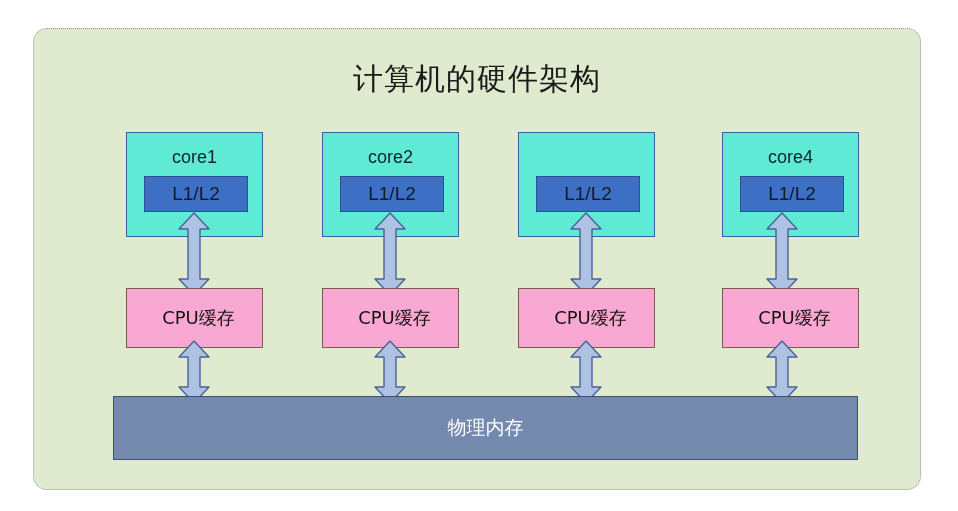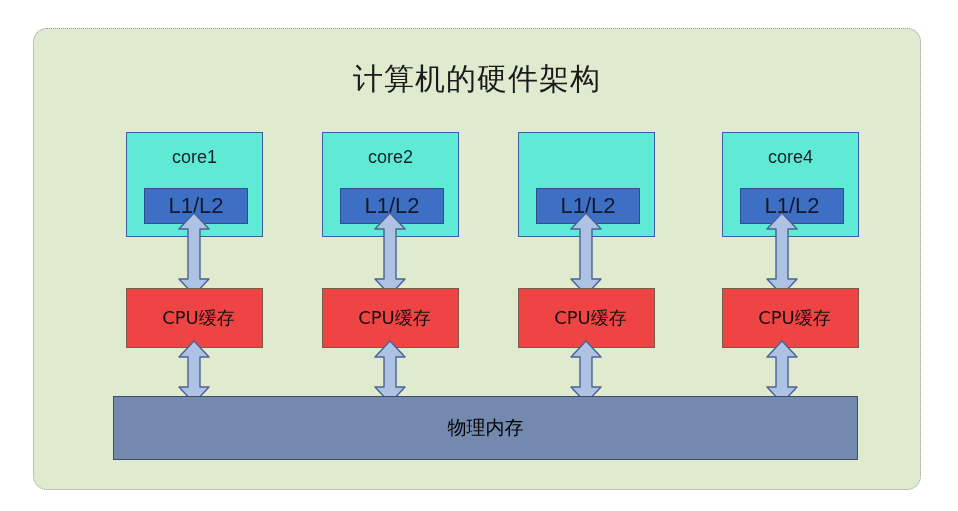--- a/index.html
+++ b/index.html
@@ -66,41 +66,41 @@
     width: 100%;
     text-align: center;
     font-size: 18px;
     color: #17202e;
     font-family: "Liberation Sans", "DejaVu Sans", sans-serif;
   }
   .cache-l12 {
     position: absolute;
     box-sizing: border-box;
     left: 17px;
-    top: 55px;
+    top: 43px;
     width: 104px;
     height: 36px;
     background: #3d6fc4;
     border: 1.4px solid #2e4f8e;
     display: flex;
     align-items: center;
     justify-content: center;
-    font-size: 22px;
+    font-size: 19px;
     color: #121b2c;
     font-family: "Liberation Sans", "DejaVu Sans", sans-serif;
   }
 
   
   .cpucache-box {
     position: absolute;
     box-sizing: border-box;
     width: 137px;
     height: 60px;
     top: 288px;
-    background: #ef4444;
+    background: #f9a8d4;
     border: 1.4px solid #7a5a4a;
     display: flex;
     align-items: center;
     justify-content: center;
     font-size: 18px;
     color: #14110f;
     font-family: "DejaVu Sans", "Liberation Sans", sans-serif;
     padding-left: 8px;
   }
 
@@ -111,21 +111,21 @@
     left: 113px;
     top: 396px;
     width: 745px;
     height: 64px;
     background: #7489ae;
     border: 1.4px solid #3c4f6e;
     display: flex;
     align-items: center;
     justify-content: center;
     font-size: 19px;
-    color: #000000;
+    color: #ffffff;
     font-family: "DejaVu Sans", "Liberation Sans", sans-serif;
   }
 
   
   .dbl-arrow {
     position: absolute;
     width: 34px;
   }
   .dbl-arrow svg { display: block; }
 

